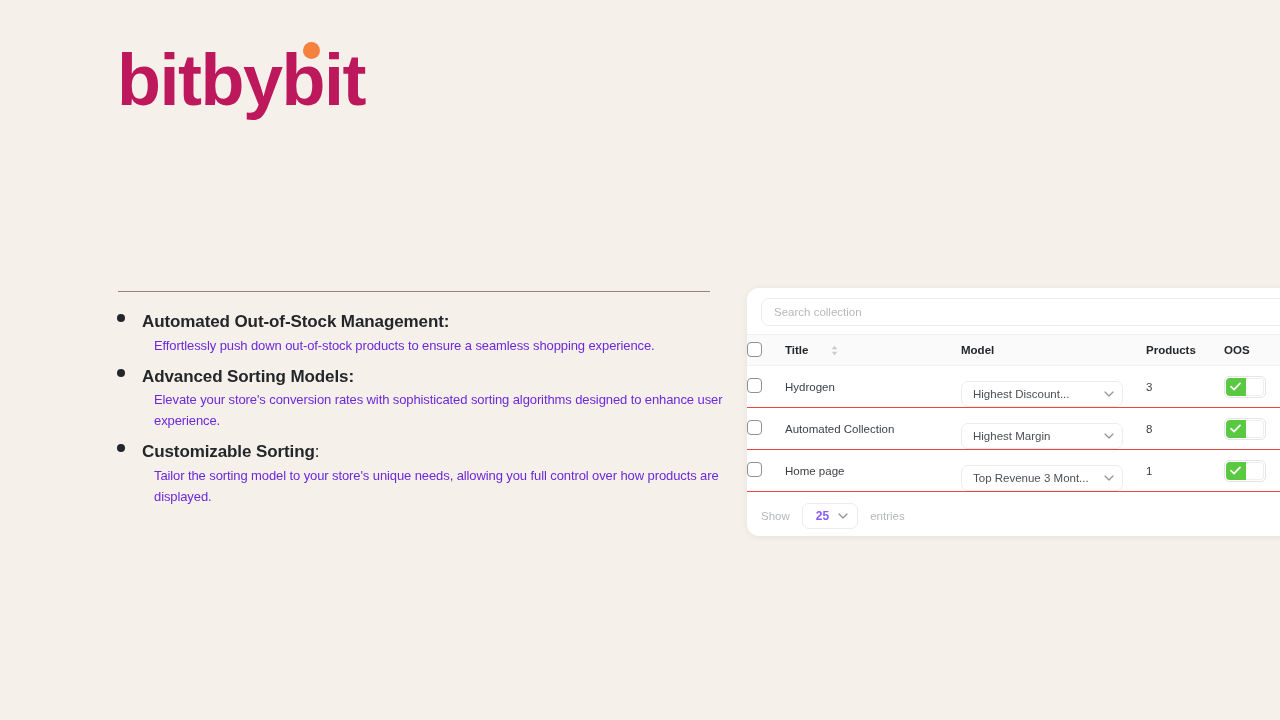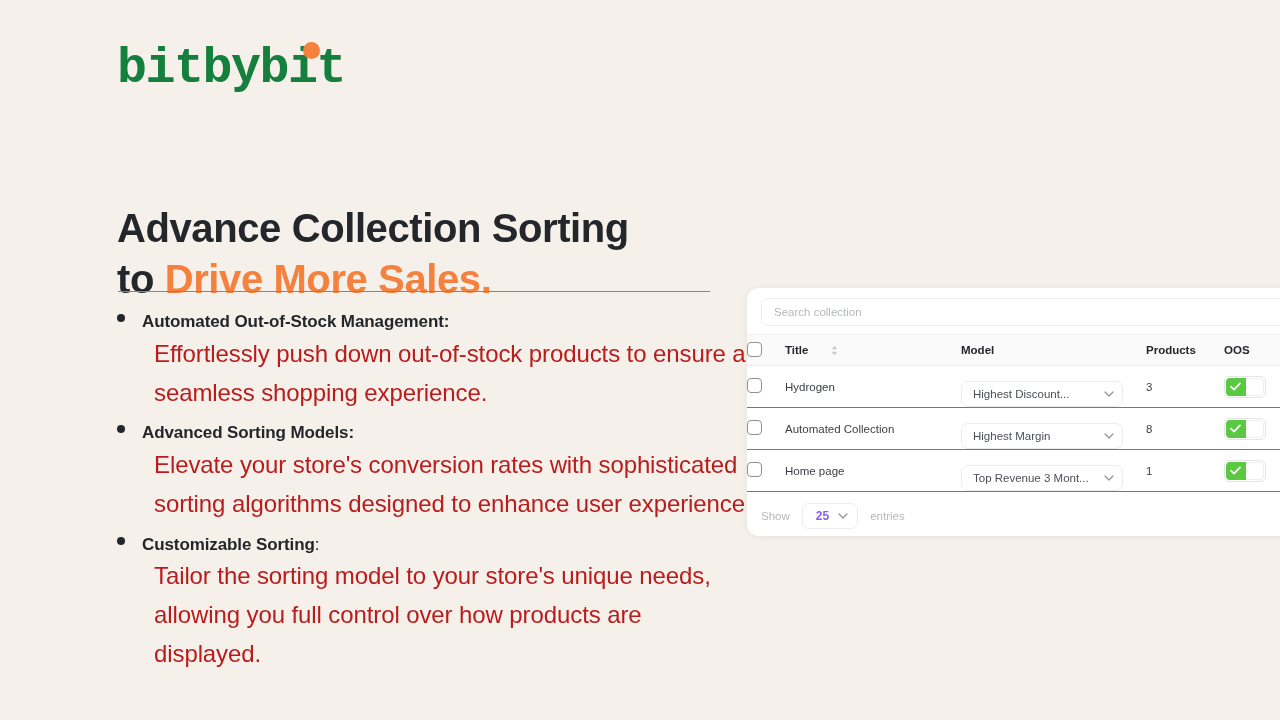--- a/index.html
+++ b/index.html
@@ -23,26 +23,25 @@
   
   .logo {
     position: absolute;
     left: 117px;
     top: 44px;
     line-height: 1;
     white-space: nowrap;
     user-select: none;
   }
   .logo-text {
-    font-size: 50px;
-    color: #15803d;
+    font-size: 72px;
+    color: #be185d;
     letter-spacing: -1.5px;
     position: relative;
     display: inline-block;
-    font-family: Liberation Mono, monospace;
   }
   .logo-bit1 { font-weight: 600; }
   .logo-by   { font-weight: 800; }
   .logo-bit2 { font-weight: 800; position: relative; }
   .logo-dot {
     position: absolute;
     width: 17px;
     height: 17px;
     border-radius: 50%;
     background: #f4813d;
@@ -96,23 +95,23 @@
     border-radius: 50%;
     background: #23262a;
     flex: 0 0 8px;
     margin-right: 17px;
     position: relative;
     top: -5px;
   }
   .bullet-head .tail { font-weight: 400; }
   .bullet-body {
     margin-left: 37px;
-    font-size: 24px;
+    font-size: 13px;
     font-weight: 400;
-    color: #b91c1c;
+    color: #6d28d9;
     line-height: 1.62;
     letter-spacing: -0.1px;
     max-width: 600px;
   }
 
   
   .app-card {
     position: absolute;
     left: 747px;
     top: 288px;
@@ -277,24 +276,20 @@
 </style>
 </head>
 <body>
 
 <div class="page">
 
   <div class="logo">
     <span class="logo-text"><span class="logo-bit1">bit</span><span class="logo-by">by</span><span class="logo-bit2">bit</span><span class="logo-dot"></span></span>
   </div>
 
-  <h1 class="headline">
-    <span>Advance Collection Sorting</span><br>
-    <span>to </span><span class="accent">Drive More Sales.</span>
-  </h1>
 
   <div class="divider"></div>
 
   <div class="bullets">
 
     <div class="bullet-block">
       <div class="bullet-head">
         <span class="bullet-dot"></span>
         <span>Automated Out-of-Stock Management:</span>
           <span class="tail"></span>

